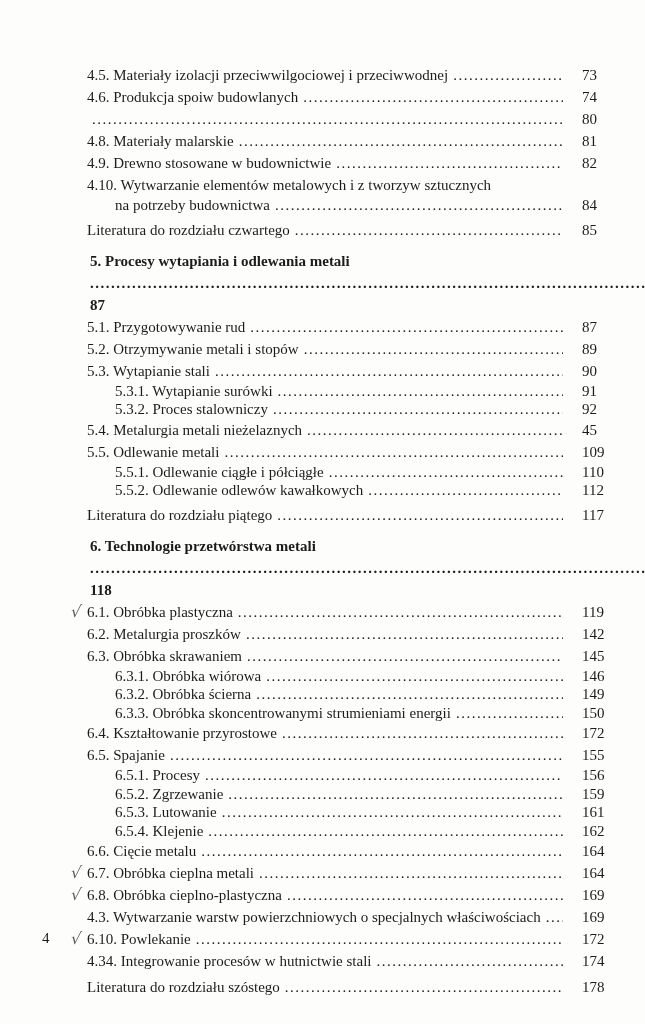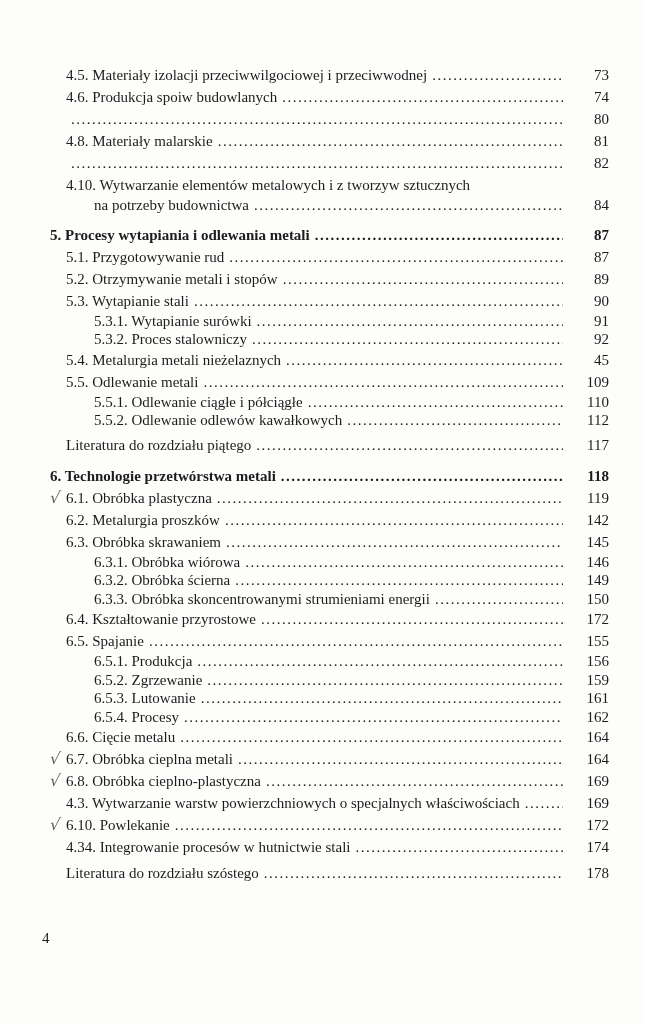--- a/index.html
+++ b/index.html
@@ -7,53 +7,52 @@
     width: 645px;
     height: 1024px;
     background: #fdfdfb;
     font-family: "Liberation Serif", serif;
     color: #1c1c1c;
     position: relative;
     overflow: hidden;
   }
   .toc {
     position: absolute;
-    left: 50px;
+    left: 71px;
     right: 36px;
     top: 64px;
     font-size: 15px;
   }
   .toc-row {
     display: flex;
     align-items: baseline;
     line-height: 22px;
     position: relative;
   }
   .toc-row.indent-1 { padding-left: 16px; }
   .toc-row.indent-2 { padding-left: 44px; line-height: 18.5px; }
-  .toc-row.bold { font-weight: bold; }
+  .toc-row.bold { font-weight: bold; flex-direction: column; }
   .toc-row.space-lg { margin-top: 9px; }
   .toc-row.space-sm { margin-top: 4px; }
   .label { white-space: nowrap; flex: 0 0 auto; }
   .dots {
     flex: 1 1 auto;
     overflow: hidden;
     white-space: nowrap;
     margin-left: 5px;
     min-width: 8px;
     color: #1c1c1c;
   }
   .dots::after {
     content: "......................................................................................................................................";
     letter-spacing: 1.5px;
   }
   .pagenum {
     flex: 0 0 auto;
     min-width: 27px;
-    text-align: right;
     margin-left: 19px;
   }
   .check {
     position: absolute;
     left: 0px;
     top: 0px;
     color: #5d5d5d;
     font-family: "DejaVu Sans", sans-serif;
     font-size: 16px;
     transform: skewX(-8deg);
@@ -82,30 +81,36 @@
     <div class="toc-row indent-1">
       <span class="dots"></span>
       <span class="pagenum">80</span>
     </div>
     <div class="toc-row indent-1">
       <span class="label">4.8. Materiały malarskie</span>
       <span class="dots"></span>
       <span class="pagenum">81</span>
     </div>
     <div class="toc-row indent-1">
+      <span class="label">4.9. Drewno stosowane w budownictwie</span>
       <span class="dots"></span>
       <span class="pagenum">82</span>
     </div>
     <div class="toc-row indent-1">
       <span class="label">4.10. Wytwarzanie elementów metalowych i z tworzyw sztucznych</span>
     </div>
     <div class="toc-row indent-2">
       <span class="label">na potrzeby budownictwa</span>
       <span class="dots"></span>
       <span class="pagenum">84</span>
+    </div>
+    <div class="toc-row indent-1 space-sm">
+      <span class="label">Literatura do rozdziału czwartego</span>
+      <span class="dots"></span>
+      <span class="pagenum">85</span>
     </div>
     <div class="toc-row indent-0 bold space-lg">
       <span class="label">5. Procesy wytapiania i odlewania metali</span>
       <span class="dots"></span>
       <span class="pagenum">87</span>
     </div>
     <div class="toc-row indent-1">
       <span class="label">5.1. Przygotowywanie rud</span>
       <span class="dots"></span>
       <span class="pagenum">87</span>
@@ -195,36 +200,36 @@
       <span class="label">6.4. Kształtowanie przyrostowe</span>
       <span class="dots"></span>
       <span class="pagenum">172</span>
     </div>
     <div class="toc-row indent-1">
       <span class="label">6.5. Spajanie</span>
       <span class="dots"></span>
       <span class="pagenum">155</span>
     </div>
     <div class="toc-row indent-2">
-      <span class="label">6.5.1. Produkcja</span>
+      <span class="label">6.5.1. Procesy</span>
       <span class="dots"></span>
       <span class="pagenum">156</span>
     </div>
     <div class="toc-row indent-2">
       <span class="label">6.5.2. Zgrzewanie</span>
       <span class="dots"></span>
       <span class="pagenum">159</span>
     </div>
     <div class="toc-row indent-2">
       <span class="label">6.5.3. Lutowanie</span>
       <span class="dots"></span>
       <span class="pagenum">161</span>
     </div>
     <div class="toc-row indent-2">
-      <span class="label">6.5.4. Procesy</span>
+      <span class="label">6.5.4. Klejenie</span>
       <span class="dots"></span>
       <span class="pagenum">162</span>
     </div>
     <div class="toc-row indent-1">
       <span class="label">6.6. Cięcie metalu</span>
       <span class="dots"></span>
       <span class="pagenum">164</span>
     </div>
     <div class="toc-row indent-1">
       <span class="check">√</span>

